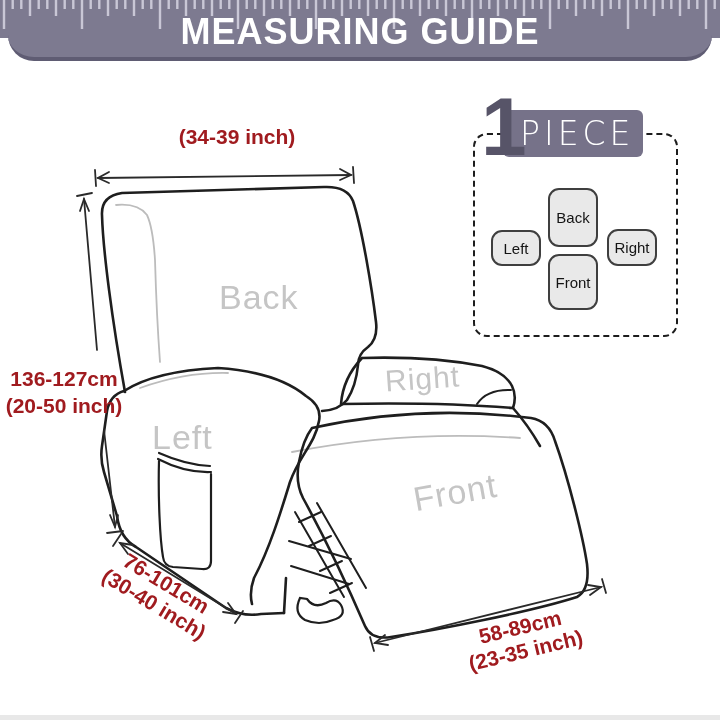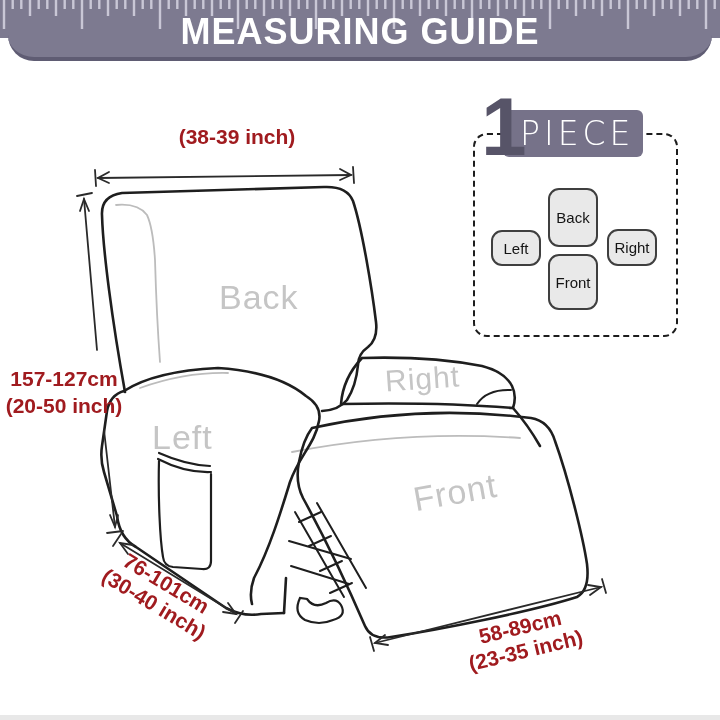--- a/index.html
+++ b/index.html
@@ -151,24 +151,24 @@
       <path d="M 606,593 L 602,579"></path>
     </g>
   </svg>
 
   <div class="chair-label lbl-back">Back</div>
   <div class="chair-label lbl-left">Left</div>
   <div class="chair-label lbl-right">Right</div>
   <div class="chair-label lbl-front">Front</div>
 
   <div class="meas meas-top">
-    <div>(38-39 inch)</div>
+    <div>(34-39 inch)</div>
   </div>
   <div class="meas meas-left">
-    <div>157-127cm</div>
+    <div>136-127cm</div>
     <div>(20-50 inch)</div>
   </div>
   <div class="meas meas-bl">
     <div>76-101cm</div>
     <div>(30-40 inch)</div>
   </div>
   <div class="meas meas-br">
     <div>58-89cm</div>
     <div>(23-35 inch)</div>
   </div>

